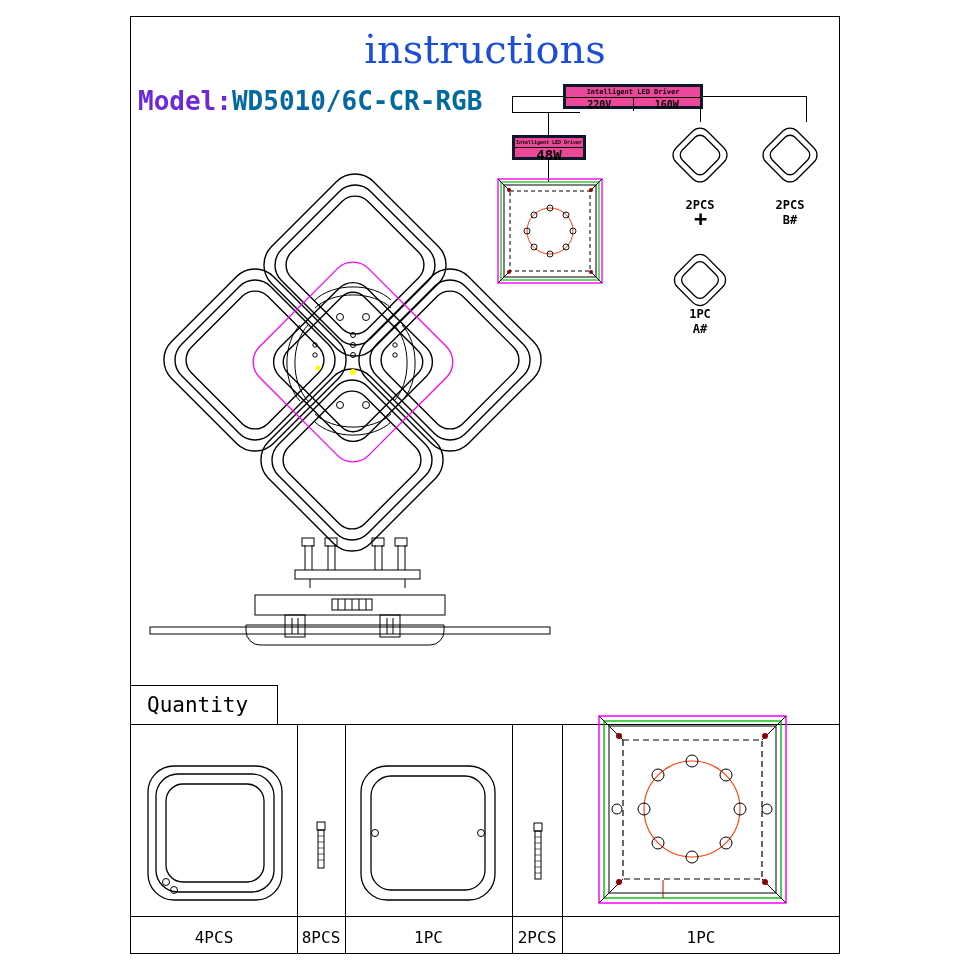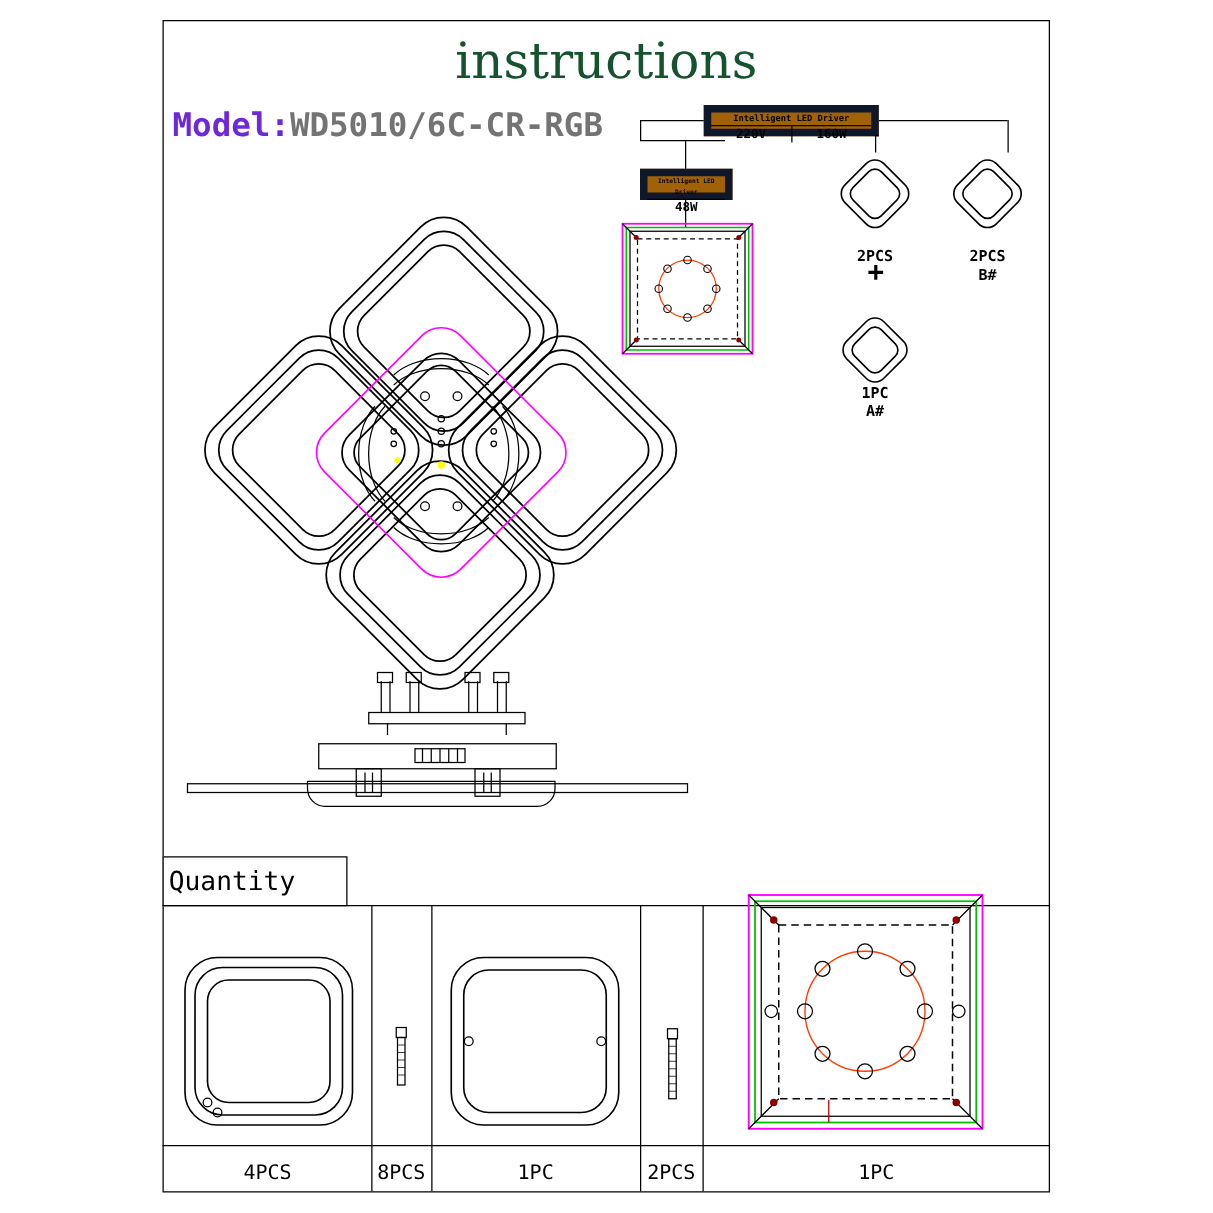--- a/index.html
+++ b/index.html
@@ -7,57 +7,57 @@
     width:970px;height:970px;background:#ffffff;
     font-family:"DejaVu Sans Mono", monospace;
     position:relative;overflow:hidden;
   }
   .sheet{
     position:absolute;left:130px;top:16px;width:710px;height:938px;
     border:1px solid #000;box-sizing:border-box;
   }
   .title{
     position:absolute;left:130px;top:26px;width:710px;text-align:center;
-    font-family:"DejaVu Serif", serif;font-size:40px;color:#14532d;
+    font-family:"DejaVu Serif", serif;font-size:40px;color:#1d4ed8;
   }
   .model-row{
     position:absolute;left:138px;top:86px;font-size:26px;font-weight:bold;
     letter-spacing:0px;white-space:nowrap;
   }
   .model-label{color:#6d28d9;}
-  .model-value{color:#737373;}
+  .model-value{color:#0369a1;}
 
   
   .drv{
-    position:absolute;border:6px solid #0f172a;background:#a16207;box-sizing:border-box;
+    position:absolute;border:3px solid #0f172a;background:#ec4899;box-sizing:border-box;
     text-align:center;
   }
   .drv .cap{font-size:7px;line-height:10px;font-weight:bold;border-bottom:1px solid #000;}
   .drv .vals{display:flex;}
   .drv .vals span{flex:1;font-size:10px;line-height:13px;font-weight:bold;}
   .drv .vals span:first-child{border-right:1px solid #000;}
 
   #driver-main{left:563px;top:84px;width:140px;height:25px;}
   #driver-sub{left:512px;top:135px;width:74px;height:25px;}
   #driver-sub .cap{font-size:5px;line-height:9px;}
-  #driver-sub .vals span{font-size:10px;line-height:14px;border-right:none;}
+  #driver-sub .vals span{font-size:14px;line-height:14px;border-right:none;}
 
   
   .wire{position:absolute;background:#000;}
 
   
   .sq-label{position:absolute;text-align:center;font-size:12px;line-height:15px;font-weight:bold;}
   .plus{position:absolute;font-size:22px;font-weight:bold;}
 
   
   .qty-tab{
     position:absolute;left:130px;top:685px;width:148px;height:40px;
     border:1px solid #000;border-top:1px solid #000;background:#fff;
     box-sizing:border-box;font-size:21px;display:flex;align-items:center;
-    padding-left:4px;
+    padding-left:16px;
   }
   .qty-hline{position:absolute;left:130px;top:724px;width:710px;height:1px;background:#000;}
   .qty-hline2{position:absolute;left:130px;top:916px;width:710px;height:1px;background:#000;}
   .qty-v{position:absolute;background:#000;width:1px;}
   .qty-cell-label{
     position:absolute;top:924px;height:28px;line-height:28px;text-align:center;font-size:16px;
   }
   svg{display:block;}
 </style>
 </head>

